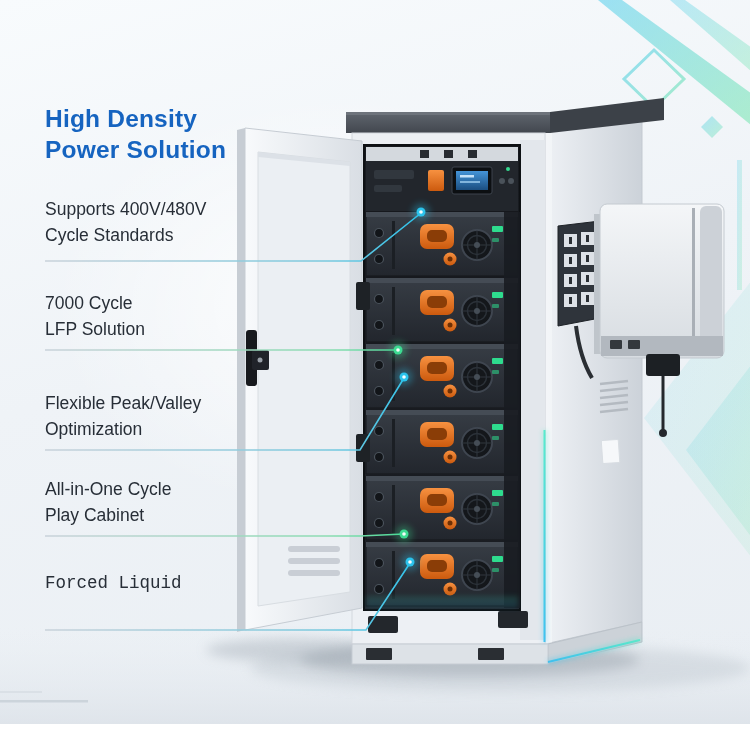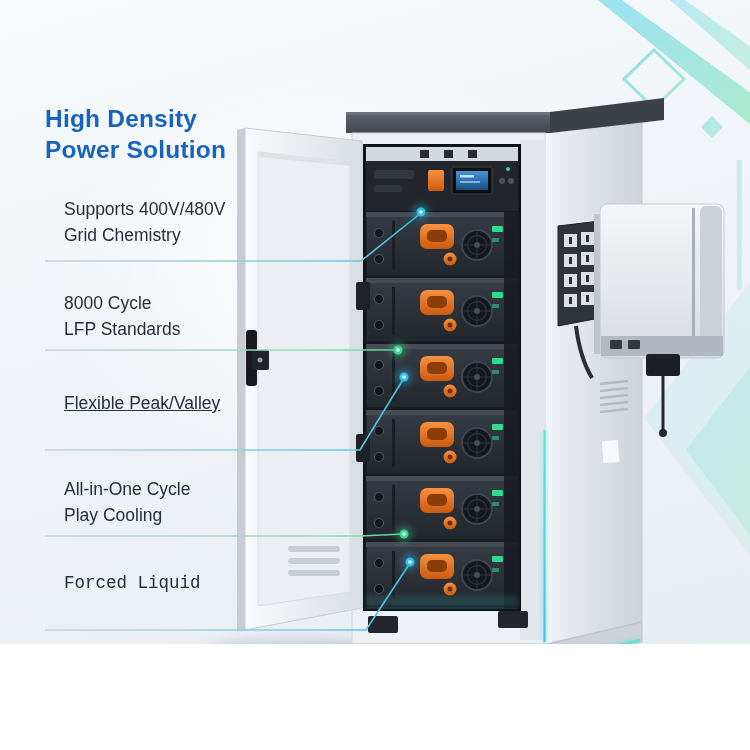--- a/index.html
+++ b/index.html
@@ -1,36 +1,36 @@
 <!DOCTYPE html>
 <html><head>
 <meta charset="utf-8">
 <style>
   * { margin:0; padding:0; box-sizing:border-box; }
   html,body { width:750px; height:750px; }
   body { font-family:"Liberation Sans", sans-serif; background:#ffffff; }
   .stage {
-    position:relative; width:750px; height:644px; overflow:hidden;
+    position:relative; width:750px; height:724px; overflow:hidden;
     background:linear-gradient(165deg,#f8fbfd 0%,#eff3f7 45%,#e9eef3 100%);
   }
   .stage::before {
     content:""; position:absolute; inset:0;
     background:radial-gradient(420px 300px at 46% 42%, rgba(255,255,255,.9), rgba(255,255,255,0) 70%);
   }
   svg.layer { position:absolute; left:0; top:0; }
   .title {
     position:absolute; left:45px; top:103px;
     font-size:24.5px; font-weight:700; line-height:31px;
     color:#1664c0; letter-spacing:.2px;
   }
   .feature {
     position:absolute; left:45px;
-    font-size:17.5px; line-height:26px; font-weight:500; color:#272e37;margin-left:19px;
+    font-size:17.5px; line-height:26px; font-weight:500; color:#272e37;
   }
-  .f1 { top:196px; } .f2 { top:290px; } .f3 { top:390px;text-decoration:underline; }
+  .f1 { top:196px; } .f2 { top:290px; } .f3 { top:390px; }
   .f4 { top:476px; } .f5 { top:570px;font-family:Liberation Mono, monospace; }
 </style>
 </head>
 <body>
 
 <div class="stage">
 
   <svg class="layer" width="750" height="750" viewBox="0 0 750 750">
     <defs>
       <linearGradient id="gTG" x1="0" y1="0" x2="1" y2="1">
@@ -308,30 +308,31 @@
     </g>
   </svg>
 
   <header class="title">
     <div>High Density</div>
     <div>Power Solution</div>
   </header>
 
   <div class="feature f1">
     <div>Supports 400V/480V</div>
-    <div>Grid Chemistry</div>
+    <div>Cycle Standards</div>
   </div>
   <div class="feature f2">
-    <div>8000 Cycle</div>
-    <div>LFP Standards</div>
+    <div>7000 Cycle</div>
+    <div>LFP Solution</div>
   </div>
   <div class="feature f3">
     <div>Flexible Peak/Valley</div>
+    <div>Optimization</div>
   </div>
   <div class="feature f4">
     <div>All-in-One Cycle</div>
-    <div>Play Cooling</div>
+    <div>Play Cabinet</div>
   </div>
   <div class="feature f5">
     <div>Forced Liquid</div>
   </div>
 
 </div>
 
 </body></html>

